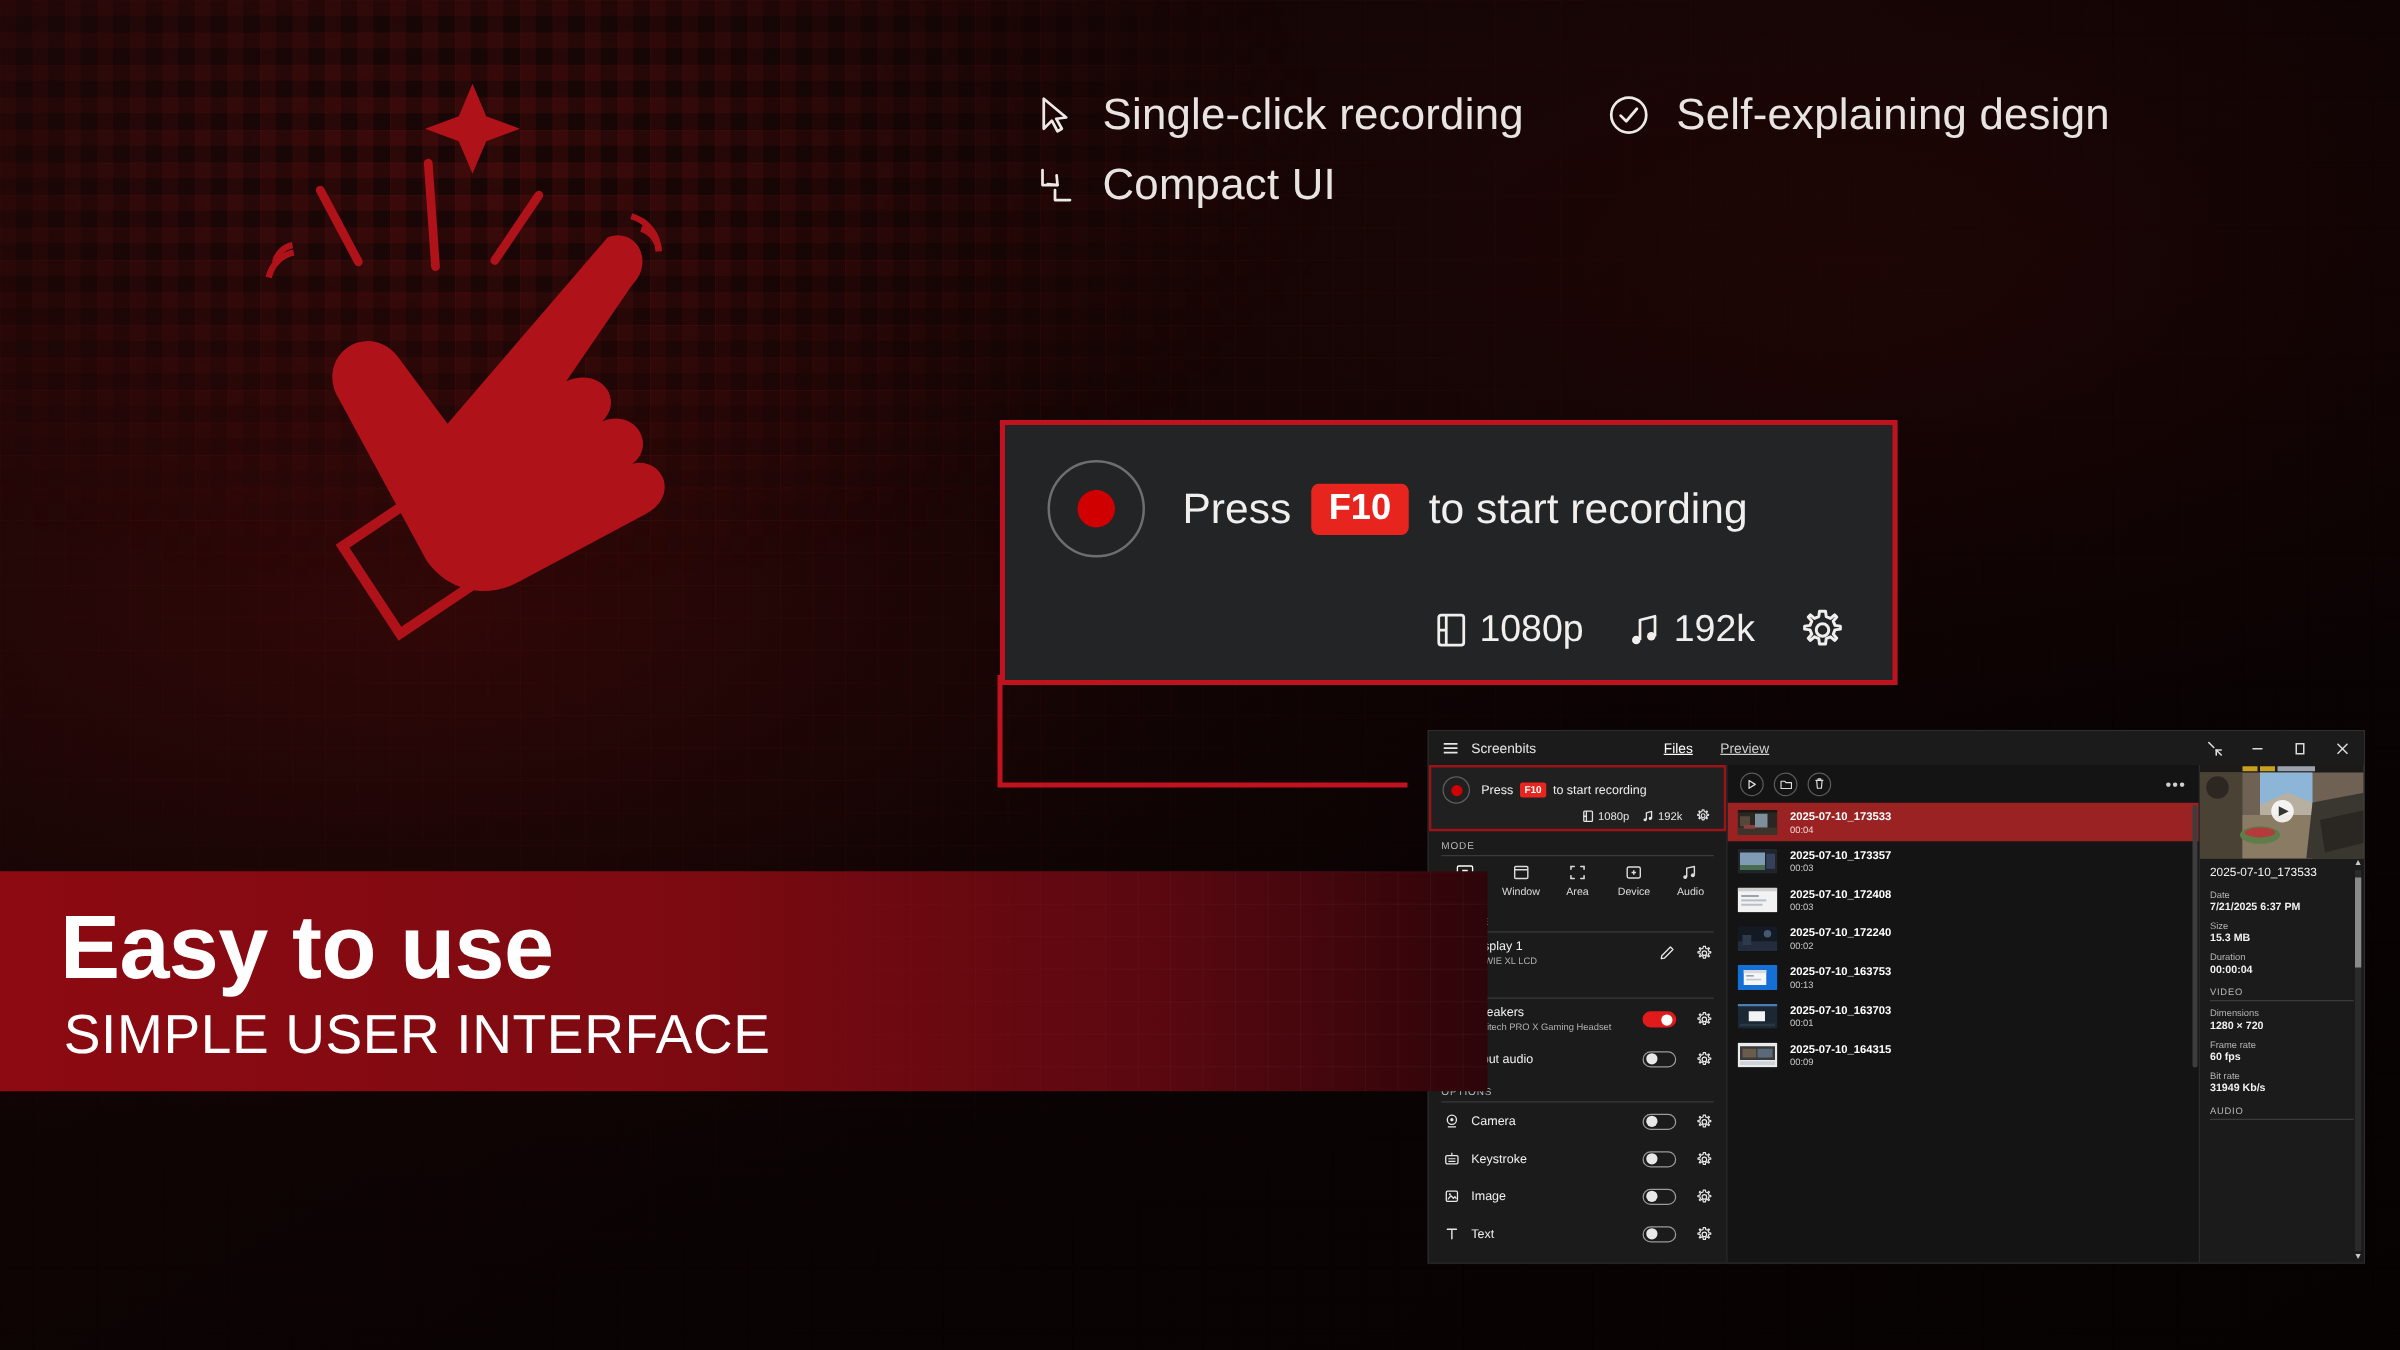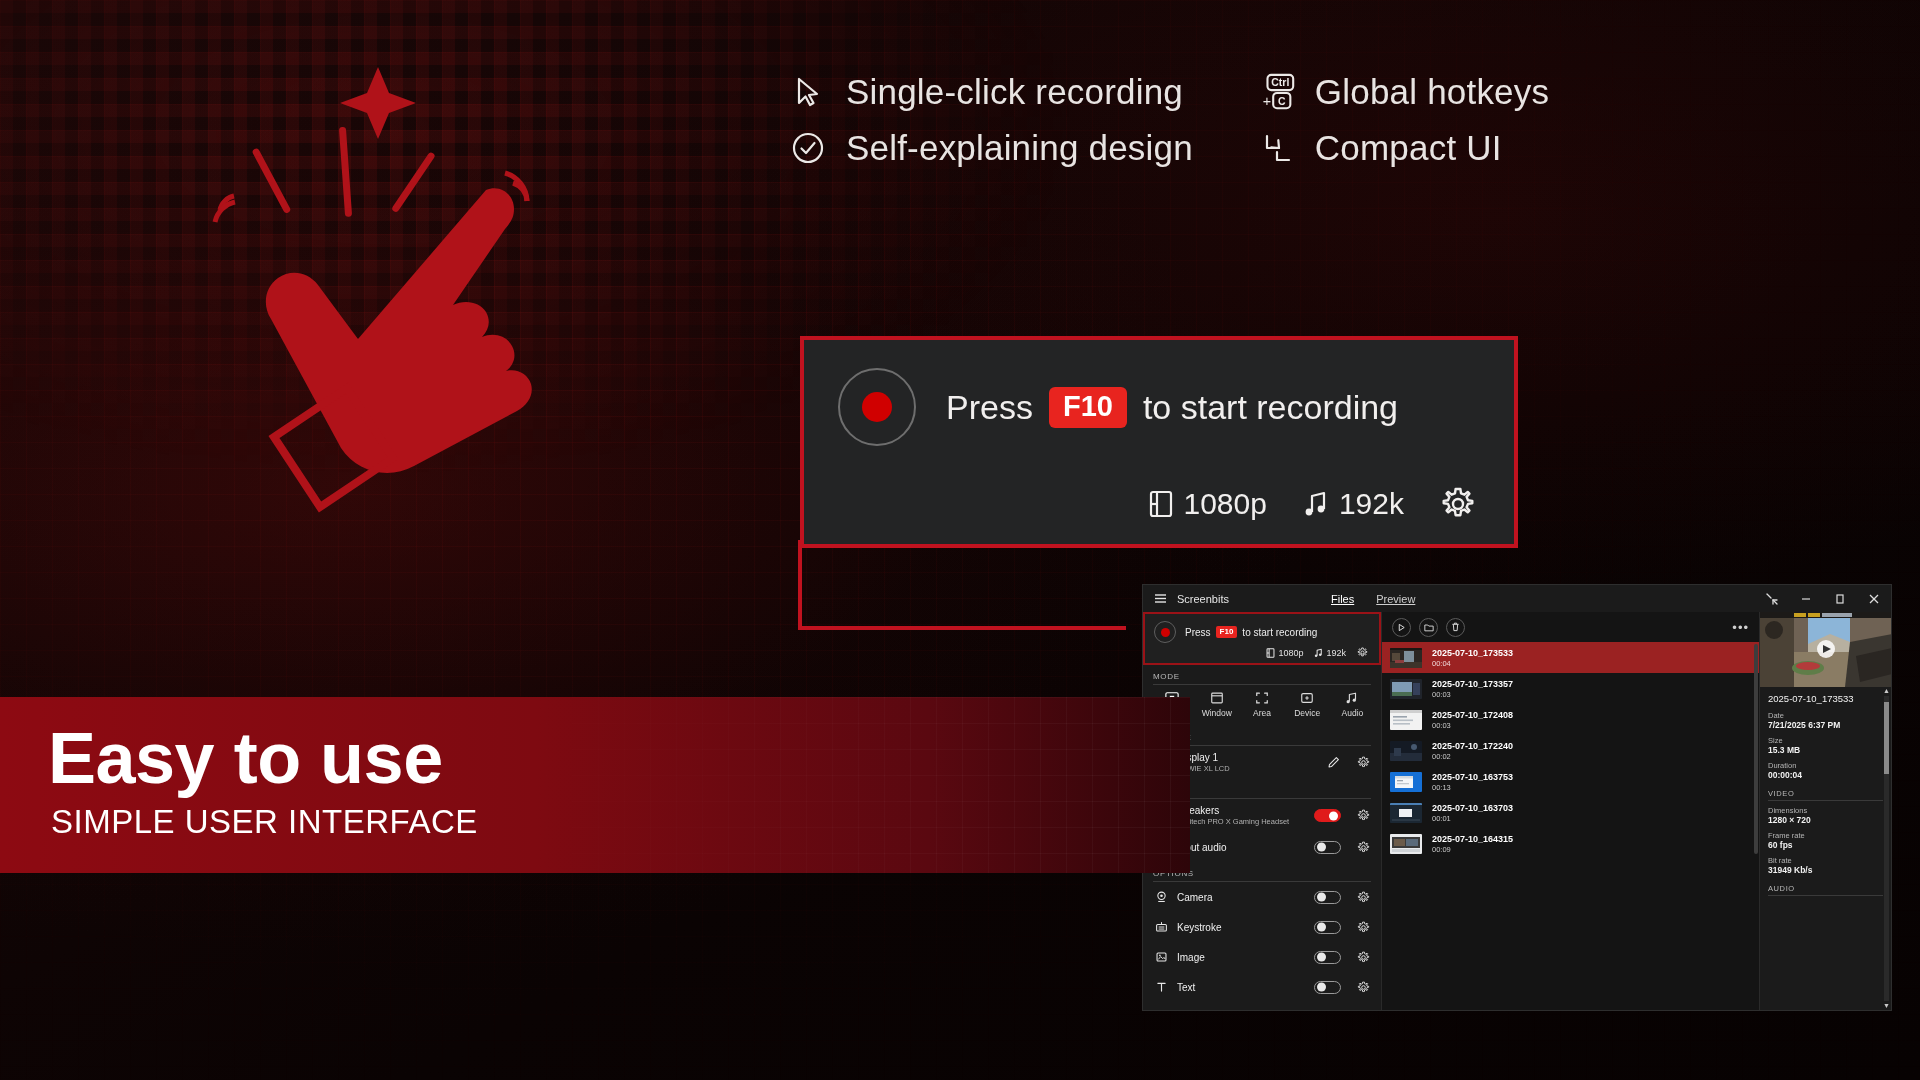--- a/index.html
+++ b/index.html
@@ -38,21 +38,21 @@
     mask-image: radial-gradient(ellipse 45% 40% at 20% 12%, rgba(0,0,0,0.75) 0%, rgba(0,0,0,0.0) 80%);
     -webkit-mask-image: radial-gradient(ellipse 45% 40% at 20% 12%, rgba(0,0,0,0.75) 0%, rgba(0,0,0,0.0) 80%);
     pointer-events: none;
   }
 
   
   #hand-art { position: absolute; left: 195px; top: 55px; width: 370px; height: 520px; }
 
   
   #features {
-    position: absolute; left: 788px; top: 72px;
+    position: absolute; left: 824px; top: 72px;
     display: grid;
     grid-template-columns: auto auto;
     column-gap: 64px; row-gap: 16px;
     align-items: center;
   }
   .feat { display: flex; align-items: center; gap: 18px; }
   .feat-ico { width: 40px; height: 40px; flex: none; display: flex; align-items: center; justify-content: center; }
   .feat-label {
     color: #e8e4e2; font-size: 35px; font-weight: 400; letter-spacing: 0.2px; white-space: nowrap;
   }
@@ -182,21 +182,21 @@
     position: absolute; inset: 0;
     background-image:
       linear-gradient(to right, rgba(255,255,255,0.045) 1px, transparent 1px),
       linear-gradient(to bottom, rgba(255,255,255,0.045) 1px, transparent 1px);
     background-size: 26px 26px;
     mask-image: linear-gradient(90deg, rgba(0,0,0,0) 40%, rgba(0,0,0,1) 100%);
     -webkit-mask-image: linear-gradient(90deg, rgba(0,0,0,0) 40%, rgba(0,0,0,1) 100%);
   }
   #banner-inner { position: relative; padding: 24px 0 0 48px; }
   #headline { color: #fff; font-size: 72px; font-weight: 700; letter-spacing: -0.5px; line-height: 1.05; }
-  #subhead { color: #fff; font-size: 33px; font-weight: 400; letter-spacing: 0.5px; margin-top: 6px; margin-left: 3px; }
+  #subhead { color: #fff; font-size: 44px; font-weight: 400; letter-spacing: 0.5px; margin-top: 6px; margin-left: 3px; }
 </style>
 </head>
 <body>
 
 <div id="stage">
   <div id="grid"></div>
   <div id="grid2"></div>
 
   <svg id="hand-art" viewBox="0 0 370 520">
     <g fill="#b01219">
@@ -231,32 +231,20 @@
   <div id="features">
     <div class="feat">
       <span class="feat-ico">
         <svg width="26" height="32" viewBox="0 0 26 32">
             <path d="M4 3 L4 27 L10.5 20.5 L15 29 L18.5 27 L14 19 L22 18 Z" fill="none" stroke="#ece9e7" stroke-width="2.2" stroke-linejoin="round"></path>
           </svg>
       </span>
       <span class="feat-label">Single-click recording</span>
     </div>
 
-    <div class="feat">
-      <span class="feat-ico">
-        <svg width="42" height="40" viewBox="0 0 42 40">
-          <rect x="11" y="2" width="27" height="16" rx="4" fill="none" stroke="#ece9e7" stroke-width="2.2"></rect>
-          <text x="24.5" y="14" font-family="Liberation Sans, sans-serif" font-size="11" font-weight="700" fill="#ece9e7" text-anchor="middle">Ctrl</text>
-          <text x="6" y="35" font-family="Liberation Sans, sans-serif" font-size="15" fill="#ece9e7">+</text>
-          <rect x="17" y="21" width="18" height="16" rx="4" fill="none" stroke="#ece9e7" stroke-width="2.2"></rect>
-          <text x="26" y="33.5" font-family="Liberation Sans, sans-serif" font-size="11" font-weight="700" fill="#ece9e7" text-anchor="middle">C</text>
-        </svg>
-      </span>
-      <span class="feat-label">Global hotkeys</span>
-    </div>
 
     <div class="feat">
       <span class="feat-ico">
         <svg width="34" height="34" viewBox="0 0 34 34">
             <circle cx="17" cy="17" r="14" fill="none" stroke="#ece9e7" stroke-width="2.2"></circle>
             <path d="M10.5 17.5 L15 22 L23.5 12" fill="none" stroke="#ece9e7" stroke-width="2.2" stroke-linecap="round" stroke-linejoin="round"></path>
           </svg>
       </span>
       <span class="feat-label">Self-explaining design</span>
     </div>

